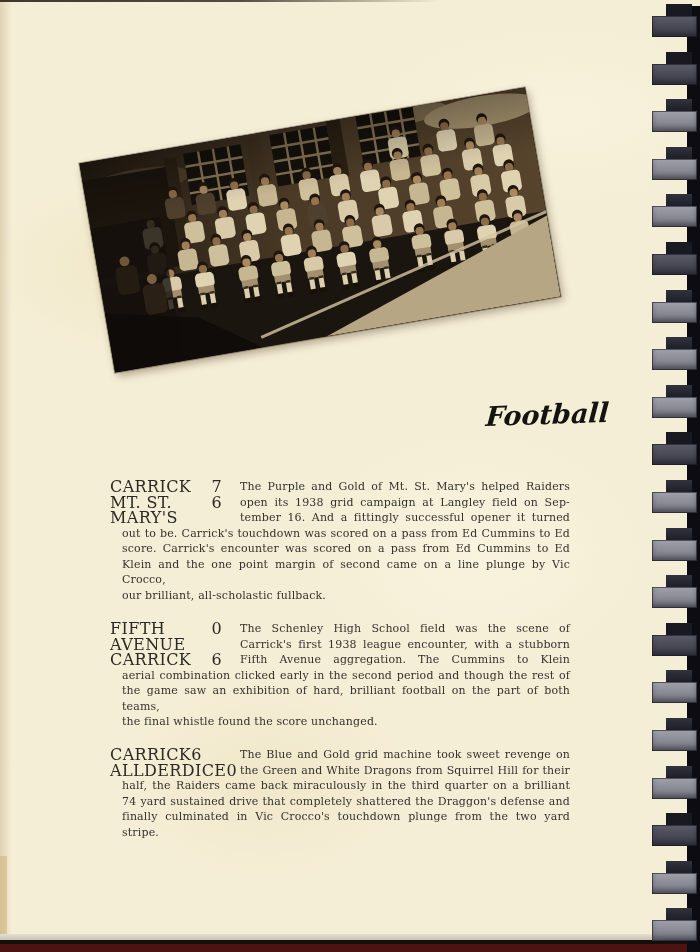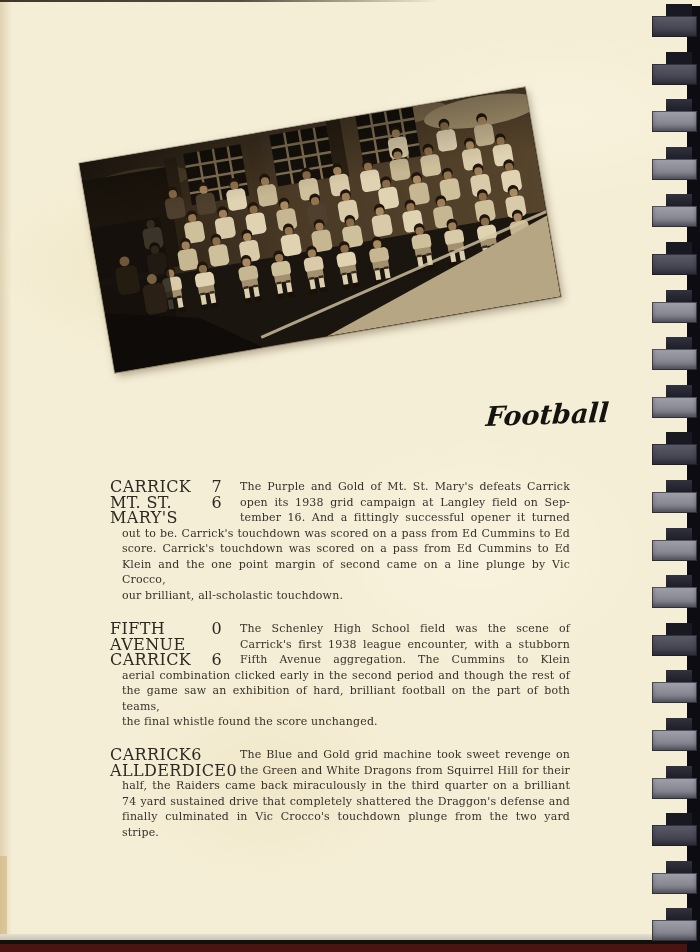--- a/index.html
+++ b/index.html
@@ -357,27 +357,27 @@
     <div class="hdr">
       <div class="trow">
         <span class="tname">CARRICK</span>
         <span class="tscore">7</span>
       </div>
       <div class="trow">
         <span class="tname">MT. ST. MARY'S</span>
         <span class="tscore">6</span>
       </div>
     </div>
-    <div class="ln ind">The Purple and Gold of Mt. St. Mary's defeats Carrick</div>
+    <div class="ln ind">The Purple and Gold of Mt. St. Mary's helped Raiders</div>
     <div class="ln ind">open its 1938 grid campaign at Langley field on Sep-</div>
     <div class="ln ind">tember 16. And a fittingly successful opener it turned</div>
     <div class="ln">out to be. Carrick's touchdown was scored on a pass from Ed Cummins to Ed</div>
-    <div class="ln">score. Carrick's touchdown was scored on a pass from Ed Cummins to Ed</div>
+    <div class="ln">score. Carrick's encounter was scored on a pass from Ed Cummins to Ed</div>
     <div class="ln">Klein and the one point margin of second came on a line plunge by Vic Crocco,</div>
-    <div class="ln ln-last">our brilliant, all-scholastic touchdown.</div>
+    <div class="ln ln-last">our brilliant, all-scholastic fullback.</div>
   </section>
 
   <section class="section" style="top:621px">
     <div class="hdr">
       <div class="trow">
         <span class="tname">FIFTH AVENUE</span>
         <span class="tscore">0</span>
       </div>
       <div class="trow">
         <span class="tname">CARRICK</span>

